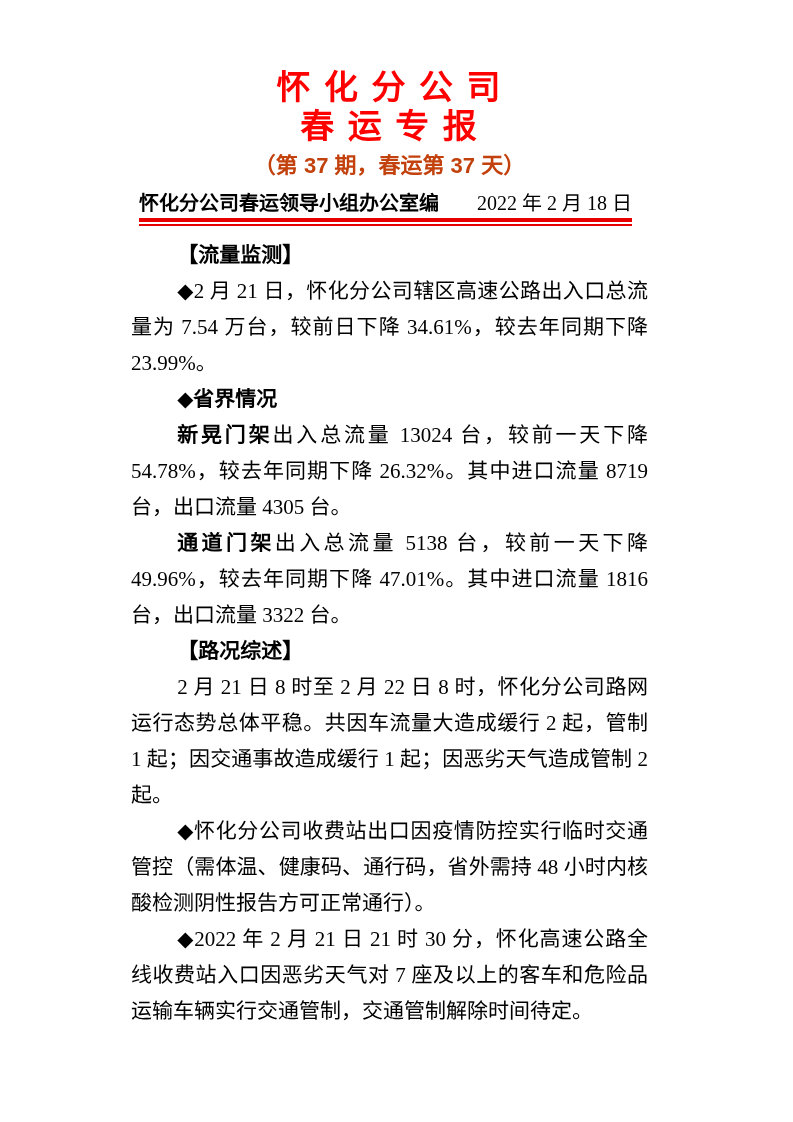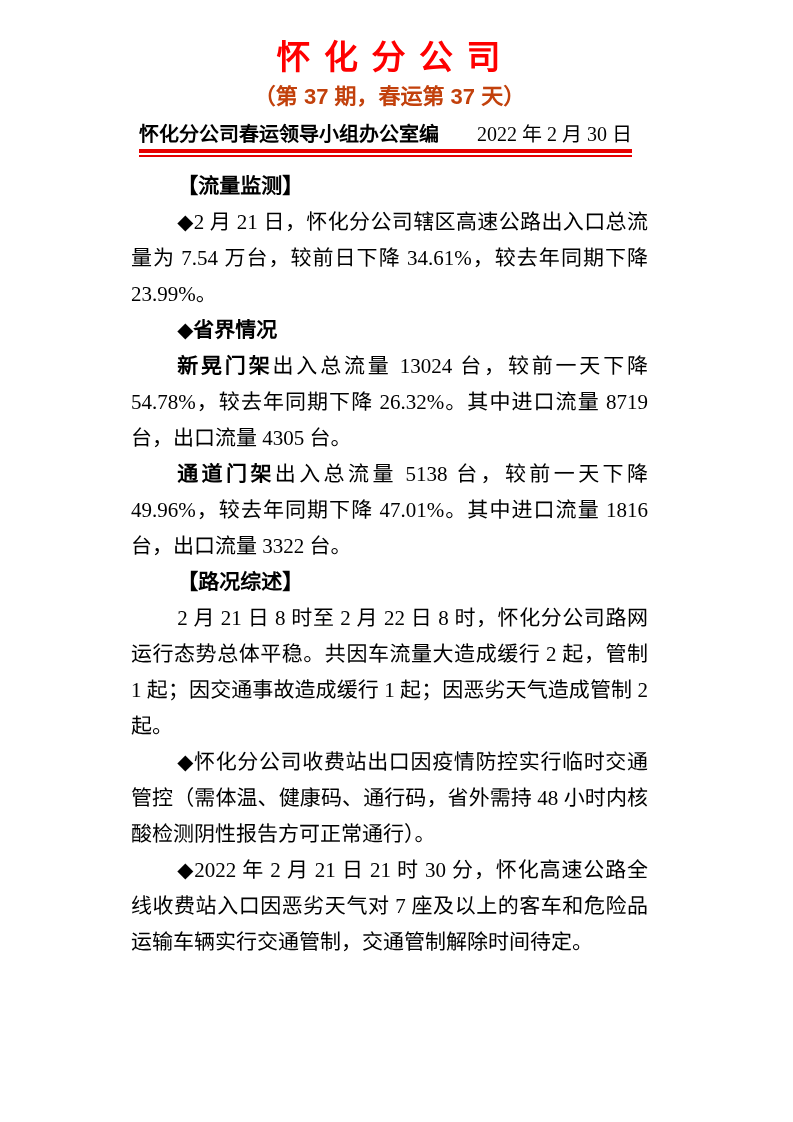--- a/index.html
+++ b/index.html
@@ -3,21 +3,21 @@
 <meta charset="utf-8">
 <style>
   html, body { margin: 0; padding: 0; background: #ffffff; }
   .page {
     position: relative;
     width: 735px;
     height: 1122px;
     margin: 0 auto;
     background: #ffffff;
     box-sizing: border-box;
-    padding: 38px 116px 40px 102px;
+    padding: 68px 116px 40px 102px;
     font-family: "Liberation Serif", "DejaVu Serif", serif;
     color: #000000;
     overflow: hidden;
   }
   
   .title-line1, .title-line2 {
     text-align: center;
     color: #fe0000;
     font-family: "Liberation Sans", "DejaVu Sans", sans-serif;
     font-weight: bold;
@@ -86,24 +86,25 @@
     margin-top: 16px;
   }
 </style>
 </head>
 <body>
 
 <div class="page">
 
   <header>
     <div class="title-line1">怀 化 分 公 司</div>
+    <div class="title-line2">春 运 专 报</div>
     <div class="issue-line">（第 37 期，春运第 37 天）</div>
     <div class="editor-row">
       <span class="editor-label">怀化分公司春运领导小组办公室编</span>
-      <span class="issue-date">2022 年 2 月 30 日</span>
+      <span class="issue-date">2022 年 2 月 18 日</span>
     </div>
     <div class="red-rule"></div>
   </header>
 
   <main class="doc-body">
 
     <p class="section-heading">【流量监测】</p>
 
     <p>◆2 月 21 日，怀化分公司辖区高速公路出入口总流量为 7.54 万台，较前日下降 34.61%，较去年同期下降 23.99%。</p>
 

